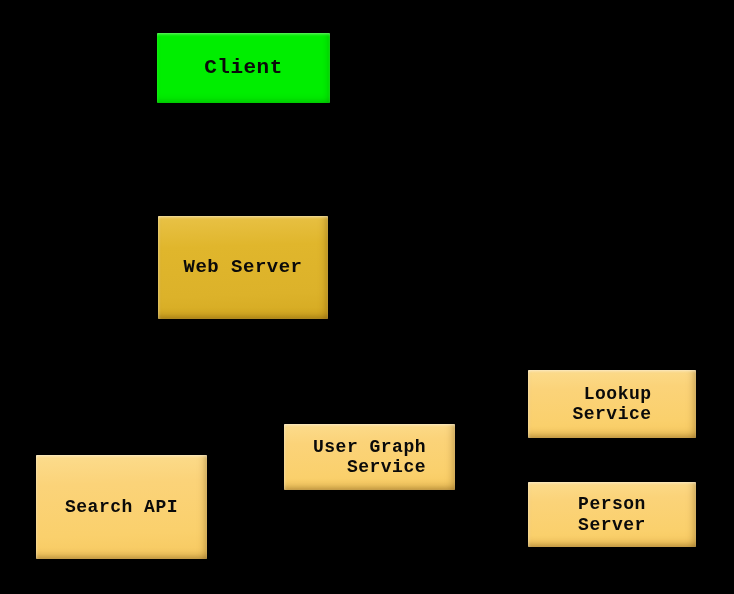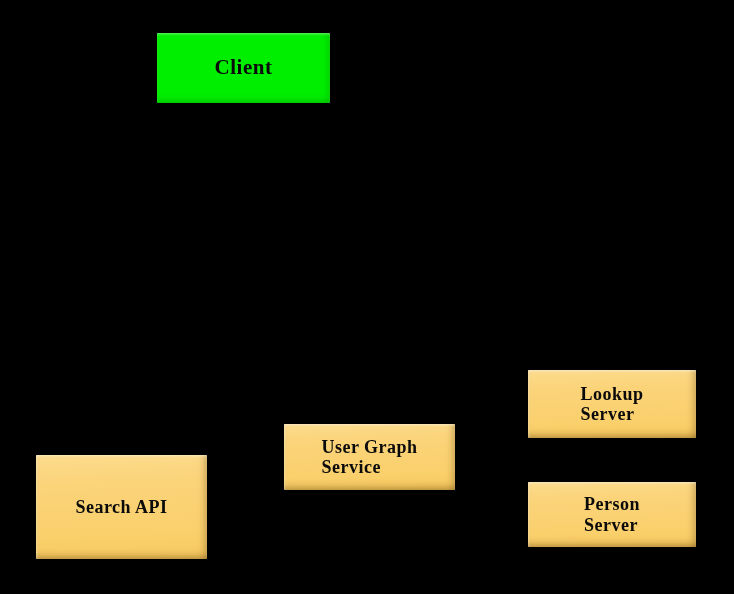--- a/index.html
+++ b/index.html
@@ -15,26 +15,26 @@
     background: #000000;
     overflow: hidden;
     font-family: "DejaVu Sans", sans-serif;
   }
   .node {
     position: absolute;
     box-sizing: border-box;
     display: flex;
     align-items: center;
     justify-content: center;
-    text-align: left;
+    text-align: right;
     color: #0a0a0a;
     font-weight: bold;
     letter-spacing: 0.5px;
     line-height: 1.12;
-    font-family: Liberation Serif, serif;
+    font-family: Liberation Mono, monospace;
     border-radius: 1px;
   }
   
   .node::after {
     content: "";
     position: absolute;
     inset: 0;
     pointer-events: none;
     border-radius: 1px;
     box-shadow:
@@ -61,23 +61,26 @@
   .fill-gold    { background: linear-gradient(178deg,#e9c247 0%,#e0b62c 30%,#dcb22a 75%,#d4a921 100%); }
   .fill-lightgold { background: linear-gradient(178deg,#fcdc8d 0%,#fbd379 28%,#fad06c 75%,#f6c85f 100%); }
 </style>
 </head>
 <body>
 
 <div id="canvas" style="background: rgb(0, 0, 0);">
     <div class="node fill-green" style="left: 157px; top: 33px; width: 173px; height: 70px; font-size: 21px; color: rgb(10, 10, 10);">
       <span class="label">Client</span>
     </div>
+    <div class="node fill-gold" style="left: 158px; top: 216px; width: 170px; height: 103px; font-size: 19px; color: rgb(10, 10, 10);">
+      <span class="label">Web Server</span>
+    </div>
     <div class="node fill-lightgold" style="left: 528px; top: 370px; width: 168px; height: 68px; font-size: 18px; color: rgb(10, 10, 10);">
       <span class="label">Lookup
-Server</span>
+Service</span>
     </div>
     <div class="node fill-lightgold" style="left: 284px; top: 424px; width: 171px; height: 66px; font-size: 18px; color: rgb(10, 10, 10);">
       <span class="label">User Graph
 Service</span>
     </div>
     <div class="node fill-lightgold" style="left: 36px; top: 455px; width: 171px; height: 104px; font-size: 18px; color: rgb(10, 10, 10);">
       <span class="label">Search API</span>
     </div>
     <div class="node fill-lightgold" style="left: 528px; top: 482px; width: 168px; height: 65px; font-size: 18px; color: rgb(10, 10, 10);">
       <span class="label">Person

